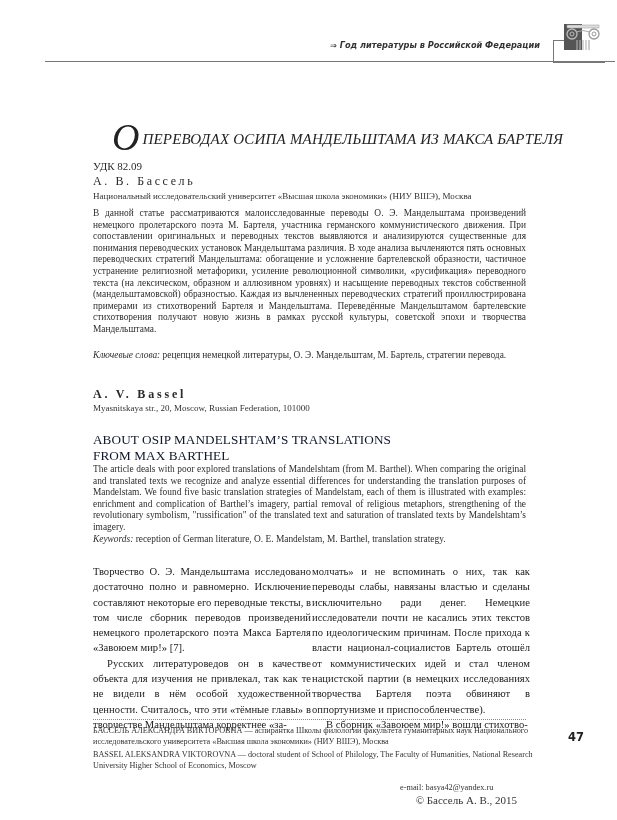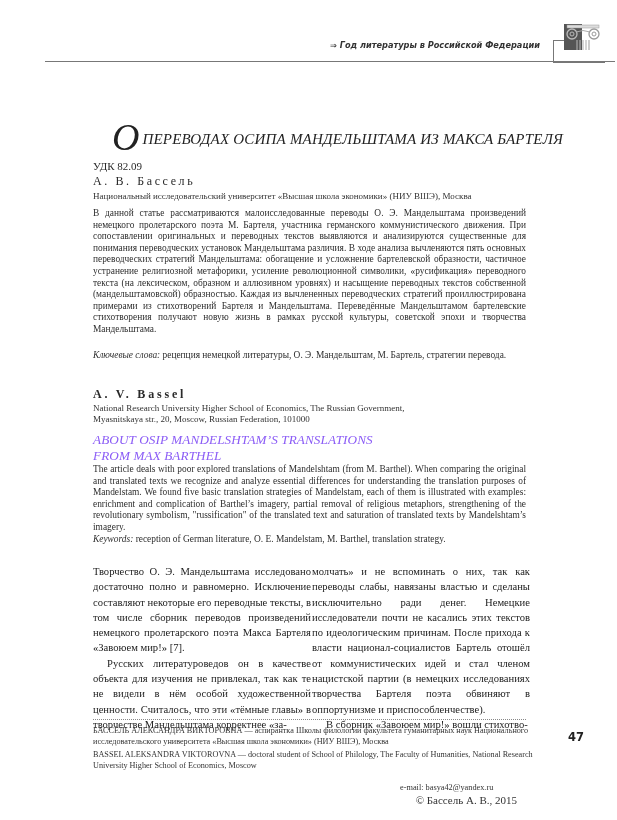--- a/index.html
+++ b/index.html
@@ -1,19 +1,19 @@
 <!DOCTYPE html>
 <html><head>
   <meta charset="utf-8">
   <style>
     * { margin: 0; padding: 0; box-sizing: border-box; }
     html, body { width: 617px; height: 820px; background: #ffffff; overflow: hidden; }
     body { position: relative; font-family: "Liberation Serif", "DejaVu Serif", serif; color: #2a2a2a; }
 
-    .running-header { position: absolute; top: 40px; left: 330px; width: 210px; text-align: center;
+    .running-header { position: absolute; top: 40px; left: 330px; width: 210px; text-align: left;
       font-family: "DejaVu Sans", sans-serif; font-style: italic; font-weight: bold; font-size: 8.2px; color: #333; white-space: nowrap; }
     .header-rule { position: absolute; top: 61px; left: 45px; width: 570px; height: 1px; background: #777; }
     .logo-box { position: absolute; top: 21px; left: 550px; width: 55px; height: 32px; }
     .logo-dark { position: absolute; left: 14px; top: 3px; width: 18px; height: 26px; background: #555; }
     .logo-col { position: absolute; left: 14px; top: 3px; width: 38px; height: 26px; }
     .logo-bracket-l { position: absolute; left: 3px; top: 19px; width: 1px; height: 22px; background: #777; }
     .logo-bracket-t { position: absolute; left: 3px; top: 19px; width: 12px; height: 1px; background: #777; }
     .logo-bracket-b { position: absolute; left: 3px; top: 41px; width: 52px; height: 1px; background: #777; }
 
     .title { position: absolute; top: 115px; left: 112px; width: 480px; white-space: nowrap; color: #222; }
@@ -25,21 +25,21 @@
     .affil-ru { position: absolute; top: 191px; left: 93px; font-size: 9px; color: #333; }
 
     .abstract { position: absolute; left: 93px; width: 433px; font-size: 9.4px; line-height: 11.6px; text-align: justify; color: #2e2e2e; }
     .abstract-ru { top: 208px; }
     .kw-label { font-style: italic; }
     .kw-ru { top: 350px; }
 
     .author-en { position: absolute; top: 387px; left: 93px; font-size: 12px; font-weight: bold; letter-spacing: 2.8px; }
     .affil-en { position: absolute; top: 403px; left: 93px; font-size: 9px; line-height: 11px; color: #333; }
 
-    .title-en { position: absolute; top: 432px; left: 93px; font-size: 13.2px; font-style: italic; line-height: 16px; letter-spacing: 0.1px; color: #8b5cf6; }
+    .title-en { position: absolute; top: 432px; left: 93px; font-size: 13.2px; line-height: 16px; letter-spacing: 0.1px; color: #0f172a; }
     .abstract-en { top: 464px; }
     .kw-en { top: 534px; }
 
     .col { position: absolute; top: 564px; width: 218px; font-size: 10.6px; line-height: 15.3px; text-align: justify; color: #222; }
     .col-left { left: 93px; }
     .col-right { left: 312px; }
     .col p { text-indent: 0; }
     .col p.indent { text-indent: 14px; }
 
     .footnote-rule { position: absolute; top: 719px; left: 93px; width: 433px; height: 0; border-top: 1px dotted #888; }
@@ -86,21 +86,20 @@
 <div class="author-ru">А. В. Бассель</div>
 <div class="affil-ru">Национальный исследовательский университет «Высшая школа экономики» (НИУ ВШЭ), Москва</div>
 
 <div class="abstract abstract-ru">В данной статье рассматриваются малоисследованные переводы О. Э. Мандельштама произведений немецкого пролетарского поэта М. Бартеля, участника германского коммунистического движения. При сопоставлении оригинальных и переводных текстов выявляются и анализируются существенные для понимания переводческих установок Мандельштама различия. В ходе анализа вычленяются пять основных переводческих стратегий Мандельштама: обогащение и усложнение бартелевской образности, частичное устранение религиозной метафорики, усиление революционной символики, «русификация» переводного текста (на лексическом, образном и аллюзивном уровнях) и насыщение переводных текстов собственной (мандельштамовской) образностью. Каждая из вычлененных переводческих стратегий проиллюстрирована примерами из стихотворений Бартеля и Мандельштама. Переведённые Мандельштамом бартелевские стихотворения получают новую жизнь в рамках русской культуры, советской эпохи и творчества Мандельштама.</div>
 <div class="abstract kw-ru">
   <span class="kw-label">Ключевые слова:</span><span> рецепция немецкой литературы, О. Э. Мандельштам, М. Бартель, стратегии перевода.</span>
 </div>
 
 <div class="author-en">A. V. Bassel</div>
 <div class="affil-en">
-  <div>National Research University Higher School of Economics, The Russian Government,</div>
   <div>Myasnitskaya str., 20, Moscow, Russian Federation, 101000</div>
 </div>
 
 <div class="title-en">
   <div>ABOUT OSIP MANDELSHTAM’S TRANSLATIONS</div>
   <div>FROM MAX BARTHEL</div>
 </div>
 
 <div class="abstract abstract-en">The article deals with poor explored translations of Mandelshtam (from M. Barthel). When comparing the original and translated texts we recognize and analyze essential differences for understanding the translation purposes of Mandelstam. We found five basic translation strategies of Mandelstam, each of them is illustrated with examples: enrichment and complication of Barthel’s imagery, partial removal of religious metaphors, strengthening of the revolutionary symbolism, "russification" of the translated text and saturation of translated texts by Mandelshtam’s imagery.</div>
 <div class="abstract kw-en">

